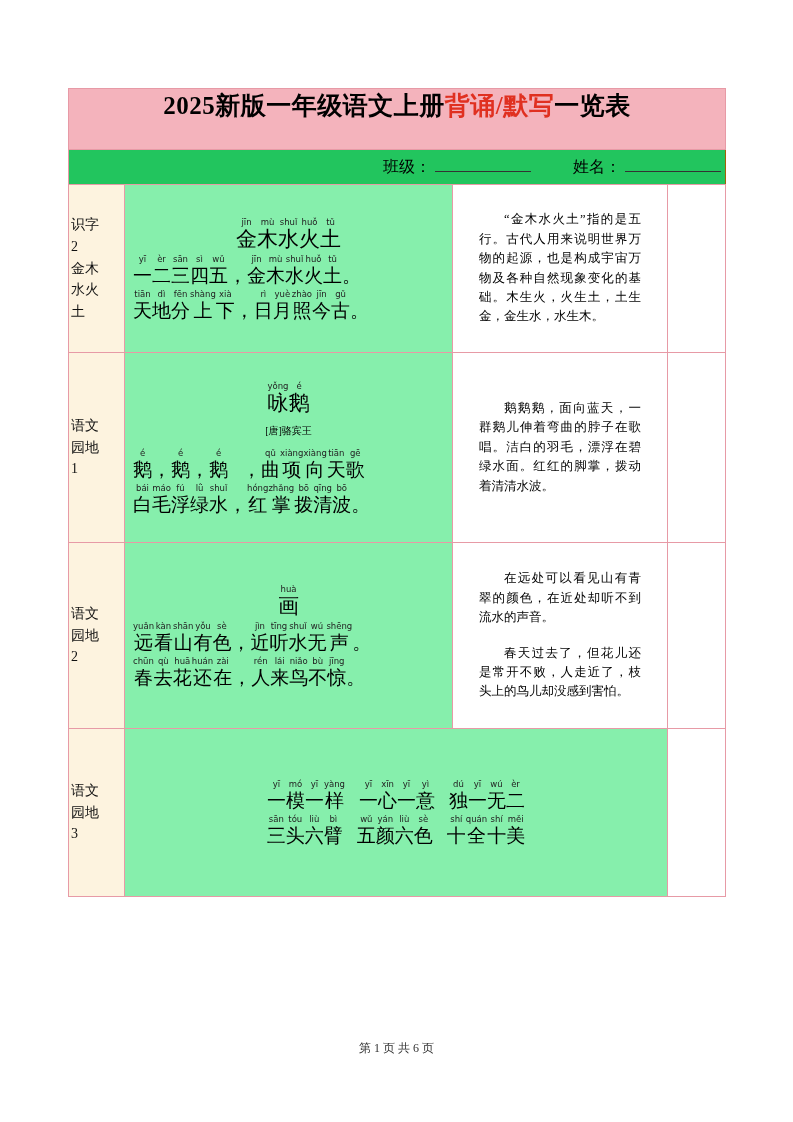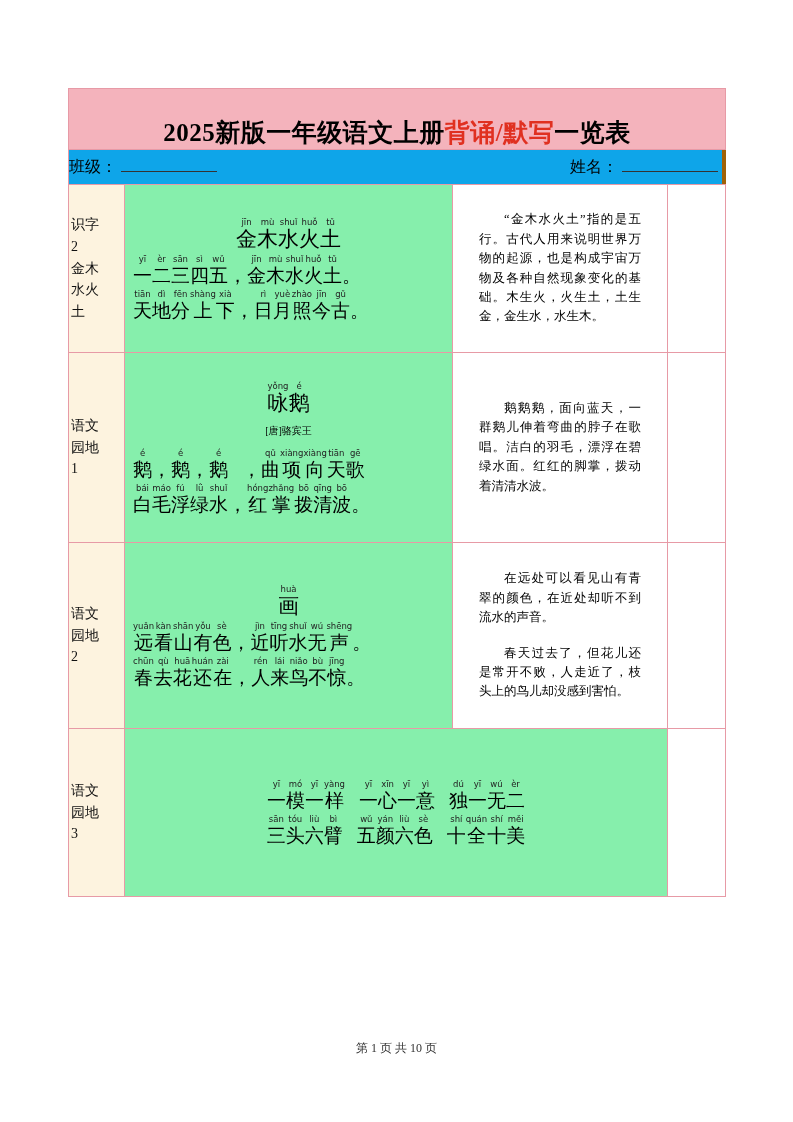--- a/index.html
+++ b/index.html
@@ -19,42 +19,42 @@
     left: 68px;
     top: 88px;
     width: 658px;
   }
   
   .title-banner {
     background: #f4b3bc;
     border: 1px solid #e79aa6;
     height: 60px;
     display: flex;
-    align-items: flex-end;
+    align-items: flex-start;
     justify-content: center;
   }
   .title-text {
     font-size: 25px;
     font-weight: bold;
     letter-spacing: 0.5px;
     white-space: nowrap;
   }
   .title-text .hl {
     color: #e03020;
   }
   
   .name-row {
     height: 34px;
     display: flex;
     align-items: center;
-    justify-content: space-between;
+    justify-content: flex-end;
     font-size: 16px;
-    background: #0ea5e9;
+    background: #22c55e;
     border-left: 1px solid #e79aa6;
-    border-right: 4px solid #a16207;
+    border-right: 1px solid #a16207;
   }
   .name-row .field {
     white-space: nowrap;
   }
   .name-row .blank {
     display: inline-block;
     border-bottom: 1px solid #333;
     width: 96px;
     height: 14px;
     margin: 0 4px;
@@ -269,13 +269,13 @@
               <div class="line center"><span class="ruby"><span class="py">yī</span><span class="hz">一</span></span><span class="ruby"><span class="py">mó</span><span class="hz">模</span></span><span class="ruby"><span class="py">yī</span><span class="hz">一</span></span><span class="ruby"><span class="py">yàng</span><span class="hz">样</span></span><span class="sp"></span><span class="ruby"><span class="py">yī</span><span class="hz">一</span></span><span class="ruby"><span class="py">xīn</span><span class="hz">心</span></span><span class="ruby"><span class="py">yī</span><span class="hz">一</span></span><span class="ruby"><span class="py">yì</span><span class="hz">意</span></span><span class="sp"></span><span class="ruby"><span class="py">dú</span><span class="hz">独</span></span><span class="ruby"><span class="py">yī</span><span class="hz">一</span></span><span class="ruby"><span class="py">wú</span><span class="hz">无</span></span><span class="ruby"><span class="py">èr</span><span class="hz">二</span></span></div>
               <div class="line center"><span class="ruby"><span class="py">sān</span><span class="hz">三</span></span><span class="ruby"><span class="py">tóu</span><span class="hz">头</span></span><span class="ruby"><span class="py">liù</span><span class="hz">六</span></span><span class="ruby"><span class="py">bì</span><span class="hz">臂</span></span><span class="sp"></span><span class="ruby"><span class="py">wǔ</span><span class="hz">五</span></span><span class="ruby"><span class="py">yán</span><span class="hz">颜</span></span><span class="ruby"><span class="py">liù</span><span class="hz">六</span></span><span class="ruby"><span class="py">sè</span><span class="hz">色</span></span><span class="sp"></span><span class="ruby"><span class="py">shí</span><span class="hz">十</span></span><span class="ruby"><span class="py">quán</span><span class="hz">全</span></span><span class="ruby"><span class="py">shí</span><span class="hz">十</span></span><span class="ruby"><span class="py">měi</span><span class="hz">美</span></span></div>
             </div>
         </td>
         <td></td>
       </tr>
     </tbody>
   </table>
 </div>
 
-<div class="footer">第 1 页 共 10 页</div>
+<div class="footer">第 1 页 共 6 页</div>
 
 </body></html>

